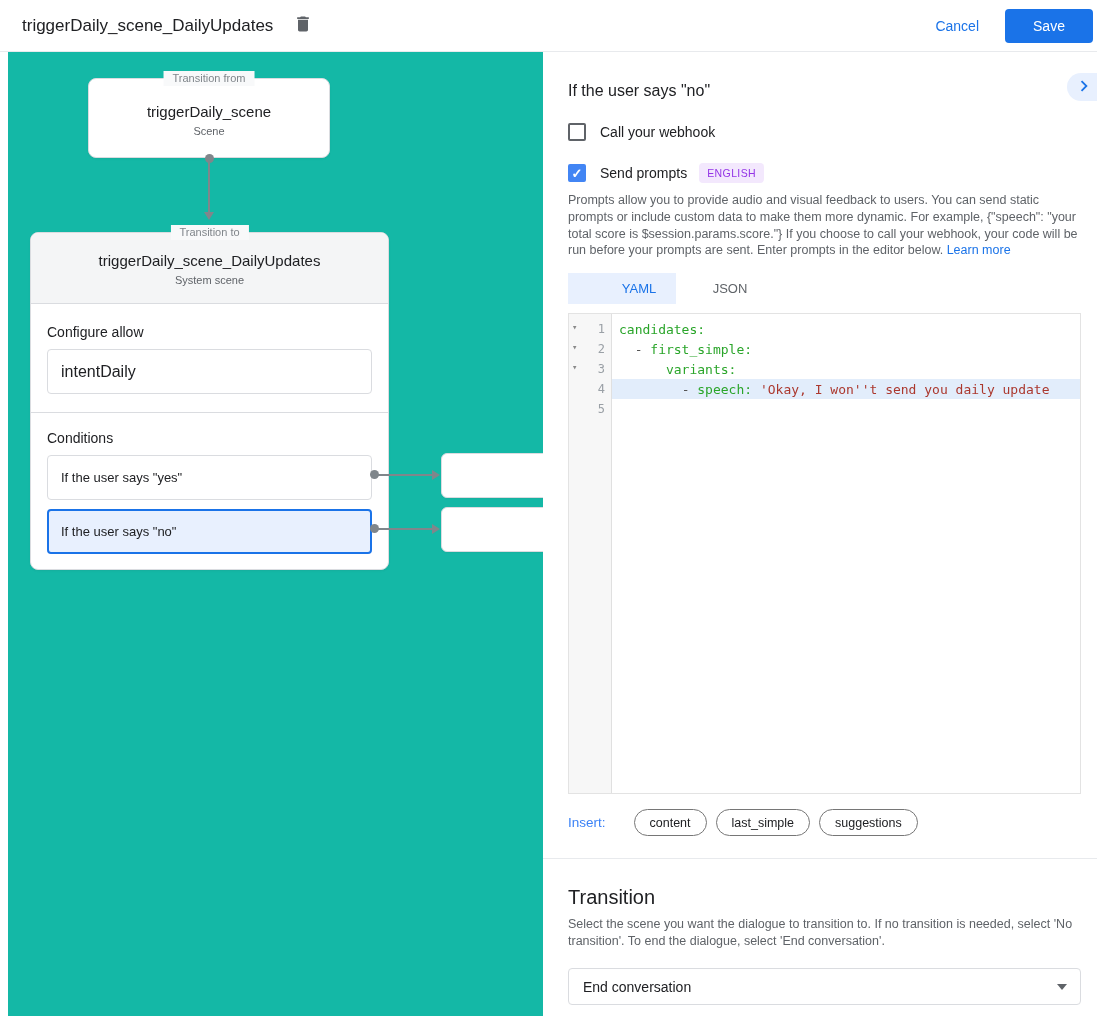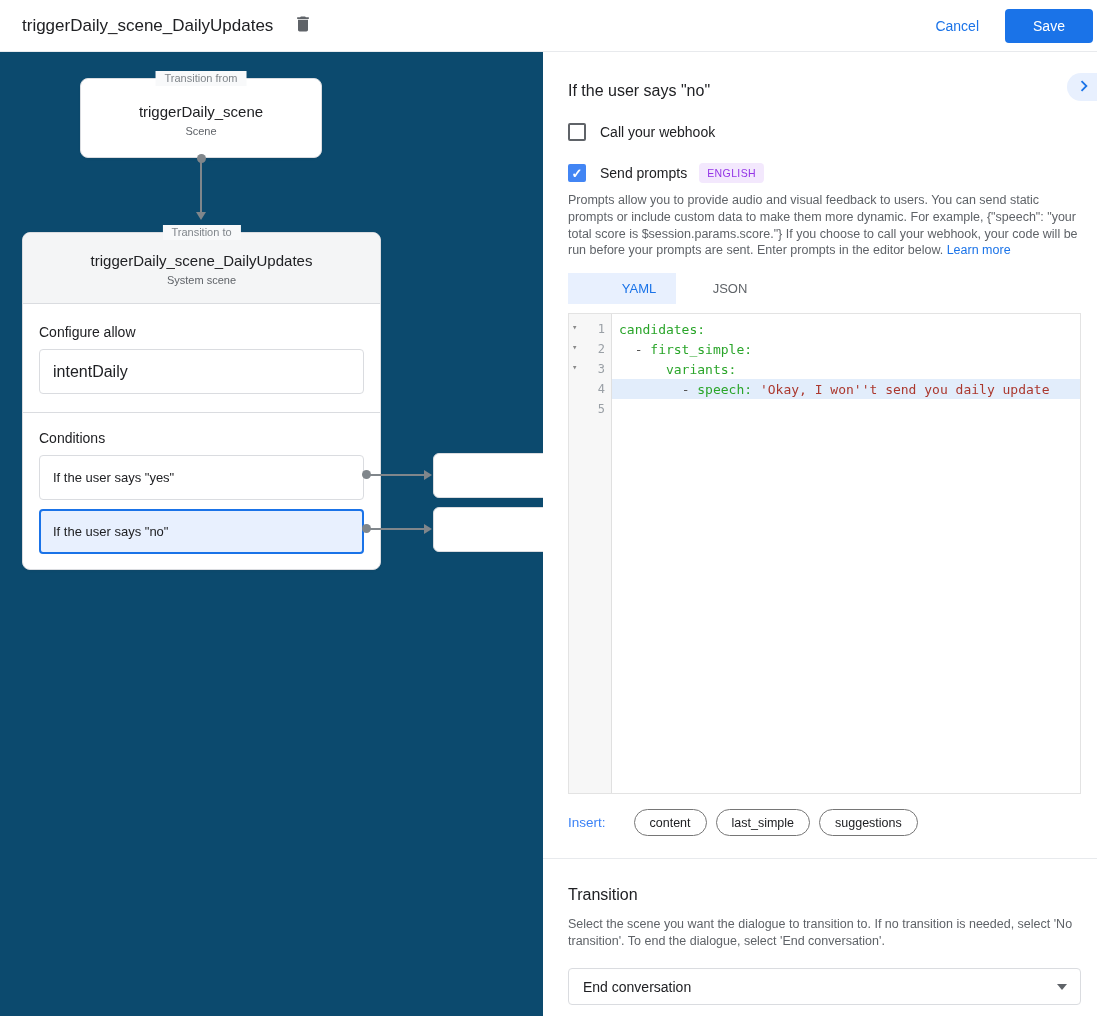--- a/index.html
+++ b/index.html
@@ -11,21 +11,21 @@
             border-bottom:1px solid #e8eaed; display:flex; align-items:center; }
   .header-title { margin-left:22px; font-size:17px; font-weight:500; color:#202124; }
   .trash-btn { margin-left:16px; width:28px; height:28px; border:none; background:transparent;
                display:flex; align-items:center; justify-content:center; cursor:pointer; }
   .header-actions { margin-left:auto; display:flex; align-items:center; gap:26px; padding-right:4px; }
   .cancel-link { font-size:14px; font-weight:500; color:#1a73e8; background:none; border:none; cursor:pointer; }
   .save-btn { width:88px; height:34px; background:#1a73e8; color:#fff; font-size:14px; font-weight:500;
               border:none; border-radius:4px; cursor:pointer; font-family:"Liberation Sans",sans-serif; }
 
   
-  .left-panel { position:absolute; left:0; top:52px; width:543px; height:964px; background:#0c4a6e; overflow:hidden; }
+  .left-panel { position:absolute; left:8px; top:52px; width:543px; height:964px; background:#14b8a6; overflow:hidden; }
 
   .flow-box { position:absolute; background:#fff; border:1px solid #dadce0; border-radius:8px;
               box-shadow:0 1px 2px rgba(60,64,67,.08); }
   .legend { position:absolute; top:-8px; left:50%; transform:translateX(-50%); background:#f8f9fa;
             padding:0 9px; font-size:11px; color:#80868b; white-space:nowrap; line-height:15px; }
   .from-box { left:80px; top:26px; width:242px; height:80px; text-align:center; }
   .from-box .box-title { margin-top:24px; font-size:15px; color:#202124; }
   .from-box .box-sub { margin-top:5px; font-size:11px; color:#5f6368; }
 
   .dot { position:absolute; width:9px; height:9px; border-radius:50%; background:#80868b; }
@@ -98,21 +98,21 @@
   .tk-meta { color:#555; }
 
   .insert-row { position:absolute; left:25px; top:757px; display:flex; align-items:center; }
   .insert-label { font-size:13.5px; color:#3b82f6; margin-right:28px; }
   .chip { height:27px; display:inline-flex; align-items:center; padding:6px 15px; border:1px solid #767676;
           border-radius:15px; background:#fff; font-size:12.5px; color:#202124; margin-right:9px; cursor:pointer;
           font-family:"Liberation Sans",sans-serif; }
 
   .panel-divider { position:absolute; left:0; top:806px; width:554px; border-top:1px solid #e8eaed; }
 
-  .trans-heading { position:absolute; left:25px; top:834px; font-size:16px; color:#202124; }
+  .trans-heading { position:absolute; left:25px; top:834px; font-size:20px; color:#202124; }
   .trans-desc { position:absolute; left:25px; top:864px; width:507px; font-size:12.5px; line-height:17px; color:#5f6368; }
   .dropdown { position:absolute; left:25px; top:916px; width:513px; height:37px; border:1px solid #dadce0;
               border-radius:4px; background:#fff; display:flex; align-items:center; padding:0 13px 0 14px;
               font-size:14px; color:#202124; cursor:pointer; }
   .caret { margin-left:auto; width:0; height:0; border-left:5px solid transparent;
            border-right:5px solid transparent; border-top:6px solid #5f6368; }
 </style>
 </head>
 <body>
 

